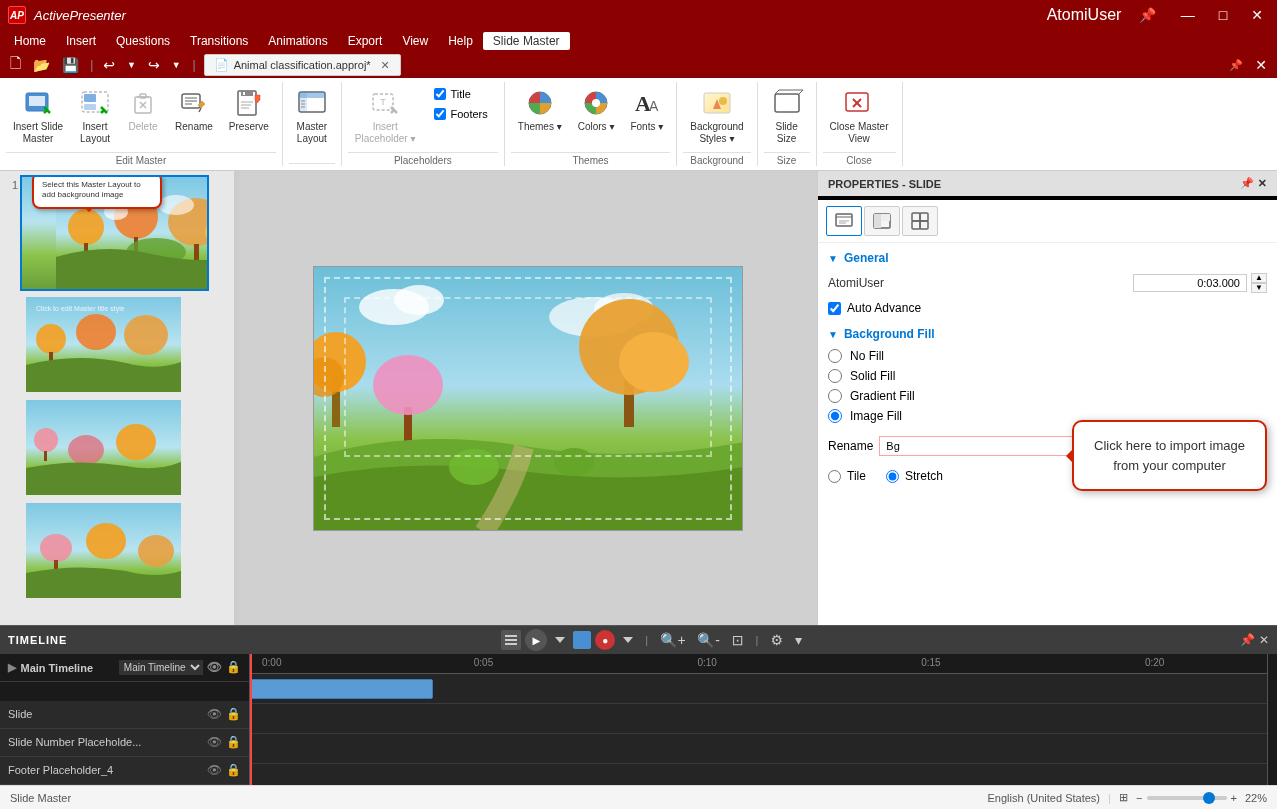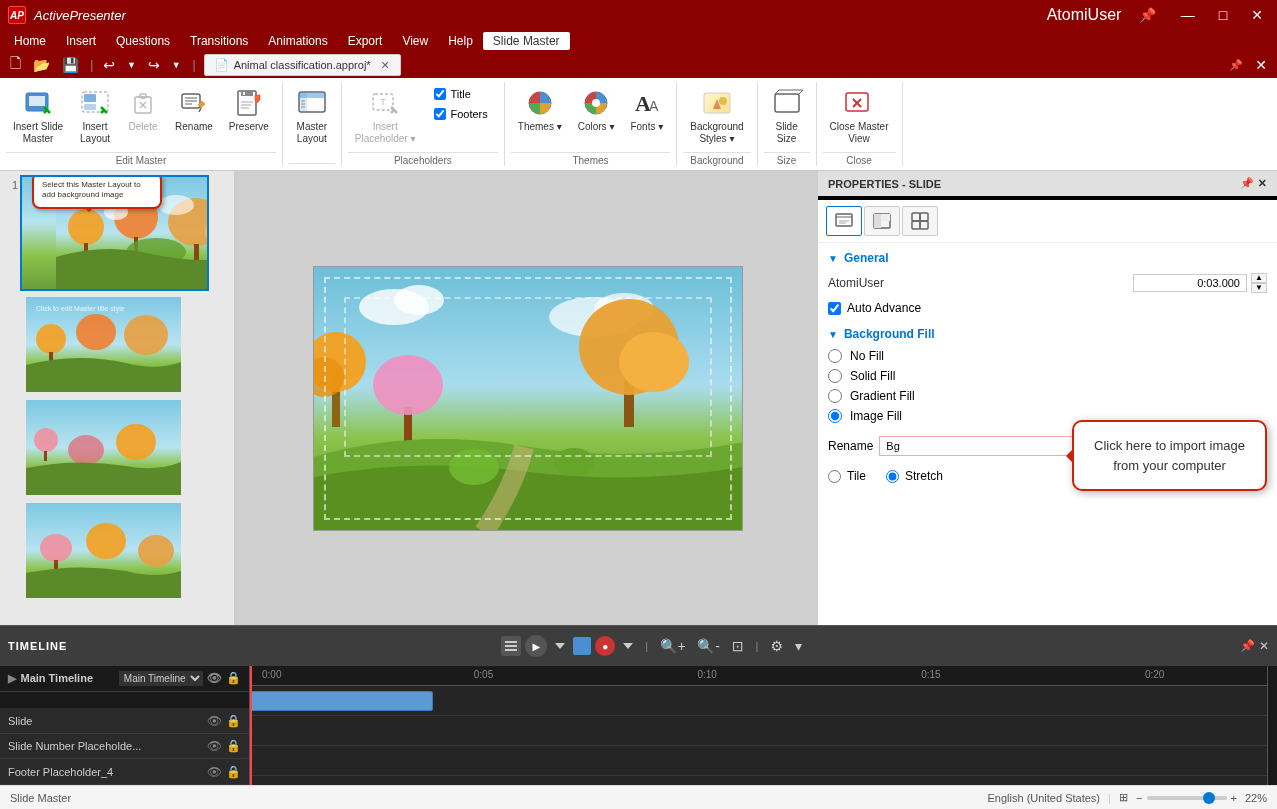--- a/index.html
+++ b/index.html
@@ -69,21 +69,21 @@
     .image-input { flex: 1; border: 1px solid #fca5a5; padding: 3px 6px; font-size: 11px; }
     .image-btn { width: 28px; height: 26px; border: 1px solid #ccc; background: #f5f5f5; cursor: pointer; display: flex; align-items: center; justify-content: center; font-size: 14px; }
     .image-btn.teal { background: #20b2aa; color: white; }
     .image-btn.red { background: #cc3333; color: white; }
     .tile-stretch-row { display: flex; align-items: center; gap: 20px; padding: 4px 0; font-size: 12px; }
     .tile-stretch-item { display: flex; align-items: center; gap: 6px; }
     .scrollbar-v { width: 10px; background: #f0f0f0; border-left: 1px solid #ccc; }
 
     
     #timeline { height: 160px; background: #2d2d2d; border-top: 1px solid #555; display: flex; flex-direction: column; flex-shrink: 0; }
-    #timeline-header { background: #3d3d3d; height: 40px; display: flex; align-items: center; justify-content: space-between; padding: 0 8px; color: white; font-size: 11px; }
+    #timeline-header { background: #3d3d3d; height: 28px; display: flex; align-items: center; justify-content: space-between; padding: 0 8px; color: white; font-size: 11px; }
     #timeline-controls { display: flex; align-items: center; gap: 4px; }
     .tl-btn { color: #ccc; font-size: 14px; cursor: pointer; padding: 2px 4px; }
     .tl-play { background: #555; border: none; color: white; width: 22px; height: 22px; border-radius: 50%; display: flex; align-items: center; justify-content: center; cursor: pointer; font-size: 10px; }
     #timeline-body { display: flex; flex: 1; overflow: hidden; }
     #timeline-track-labels { width: 250px; background: #2a2a2a; border-right: 1px solid #555; flex-shrink: 0; display: flex; flex-direction: column; }
     .tl-row-header { height: 30px; display: flex; align-items: center; padding: 0 8px; border-bottom: 1px solid #3a3a3a; font-size: 11px; color: #ccc; gap: 4px; justify-content: space-between; }
     .tl-row-header.main { background: #1a1a1a; font-weight: bold; }
     .tl-row-label { display: flex; align-items: center; gap: 4px; }
     .tl-row-icons { display: flex; gap: 4px; }
     .tl-icon { color: #888; font-size: 12px; cursor: pointer; }

